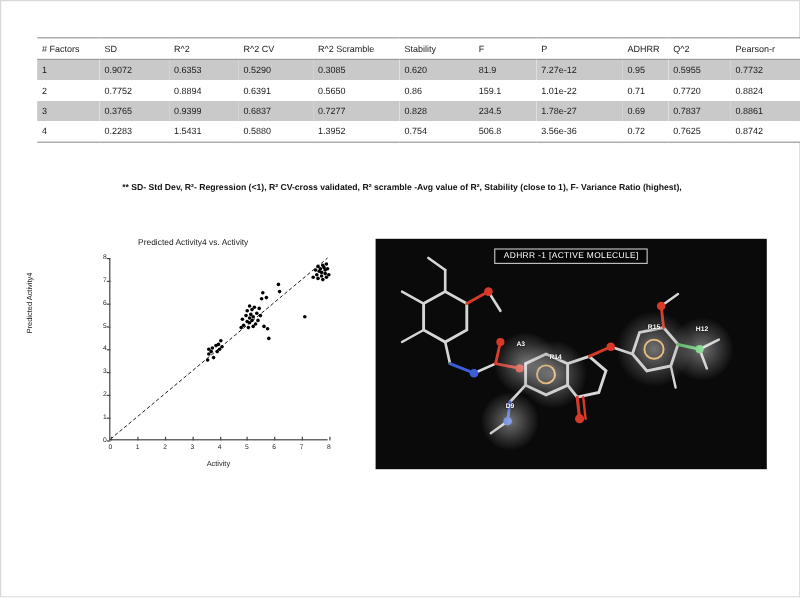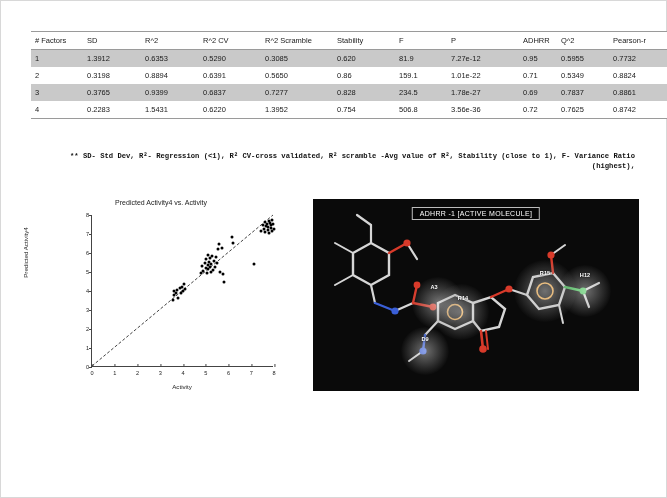--- a/index.html
+++ b/index.html
@@ -77,22 +77,21 @@
   
   .footnote {
     position: absolute;
     left: 34px;
     top: 150px;
     width: 600px;
     font-size: 7.2px;
     line-height: 1.45;
     color: #111;
     font-weight: bold;
-    text-align: right;
-    font-family: Liberation Mono, monospace;
+    text-align: center;
   }
   .footnote .l1 { display: block; }
   .footnote .l2 { display: block; }
 
   
   .plot {
     position: absolute;
     left: 26px;
     top: 196px;
     width: 268px;
@@ -260,62 +259,62 @@
           <th>F</th>
           <th>P</th>
           <th>ADHRR</th>
           <th>Q^2</th>
           <th>Pearson-r</th>
         </tr>
       </thead>
       <tbody>
         <tr class="shade">
           <td>1</td>
-          <td>1.3912</td>
+          <td>0.9072</td>
           <td>0.6353</td>
           <td>0.5290</td>
           <td>0.3085</td>
           <td>0.620</td>
           <td>81.9</td>
           <td>7.27e-12</td>
           <td>0.95</td>
           <td>0.5955</td>
           <td>0.7732</td>
         </tr>
         <tr class="plain">
           <td>2</td>
-          <td>0.3198</td>
+          <td>0.7752</td>
           <td>0.8894</td>
           <td>0.6391</td>
           <td>0.5650</td>
           <td>0.86</td>
           <td>159.1</td>
           <td>1.01e-22</td>
           <td>0.71</td>
-          <td>0.5349</td>
+          <td>0.7720</td>
           <td>0.8824</td>
         </tr>
         <tr class="shade">
           <td>3</td>
           <td>0.3765</td>
           <td>0.9399</td>
           <td>0.6837</td>
           <td>0.7277</td>
           <td>0.828</td>
           <td>234.5</td>
           <td>1.78e-27</td>
           <td>0.69</td>
           <td>0.7837</td>
           <td>0.8861</td>
         </tr>
         <tr class="plain">
           <td>4</td>
           <td>0.2283</td>
           <td>1.5431</td>
-          <td>0.6220</td>
+          <td>0.5880</td>
           <td>1.3952</td>
           <td>0.754</td>
           <td>506.8</td>
           <td>3.56e-36</td>
           <td>0.72</td>
           <td>0.7625</td>
           <td>0.8742</td>
         </tr>
       </tbody>
     </table>

